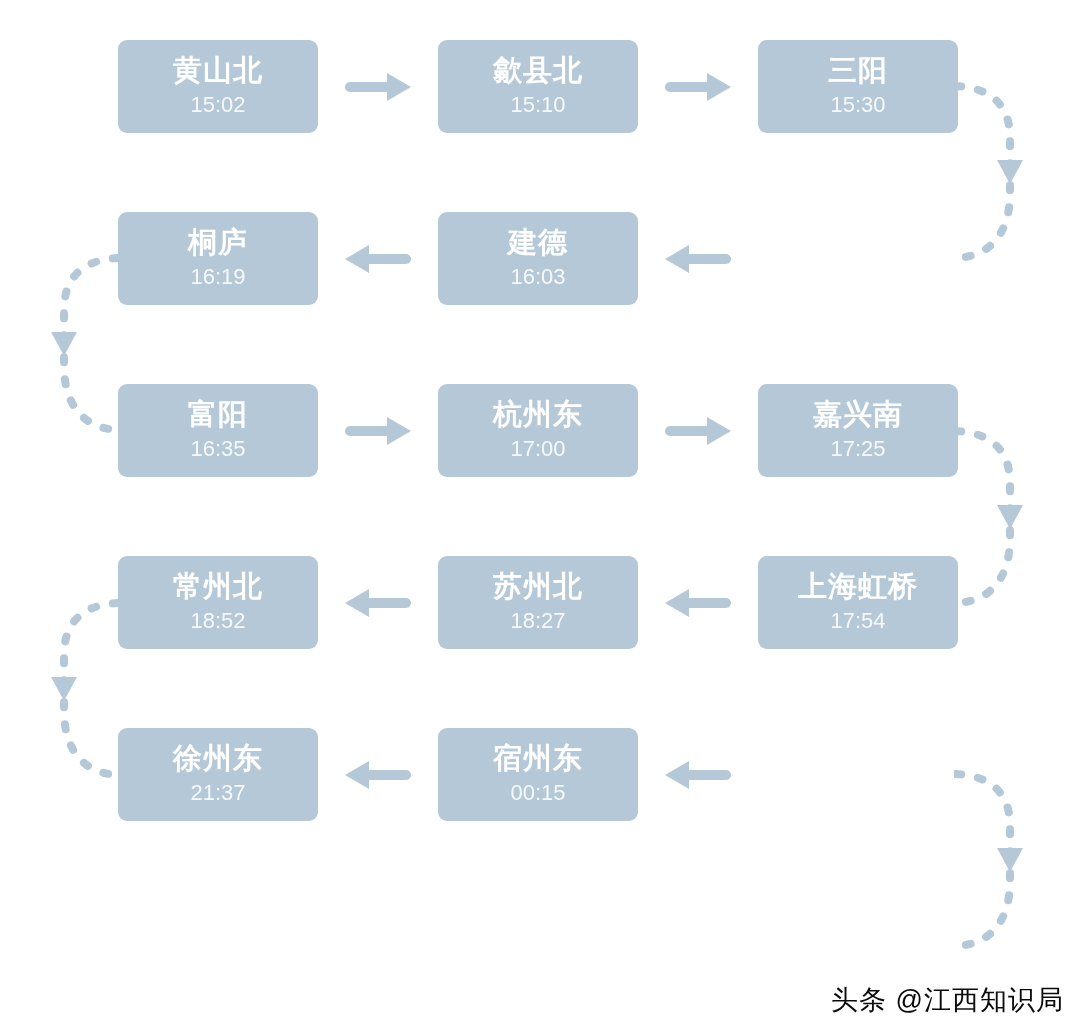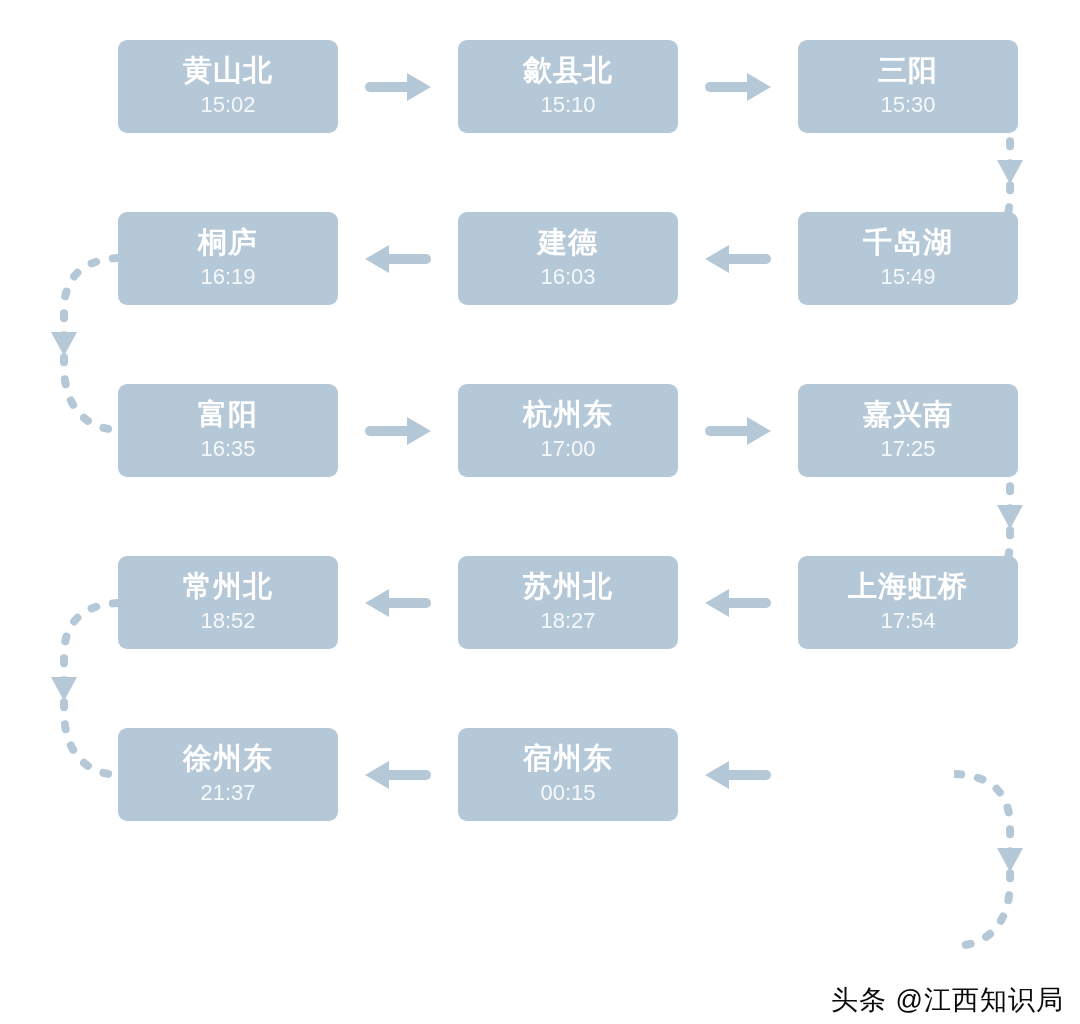--- a/index.html
+++ b/index.html
@@ -17,21 +17,21 @@
   }
   .row {
     display: flex;
     align-items: center;
     padding-left: 118px;
     height: 93px;
     margin-bottom: 79px;
   }
   .row.first { margin-top: 40px; }
   .station {
-    width: 220px;
+    width: 200px;
     height: 93px;
     background: var(--accent);
     border-radius: 9px;
     display: flex;
     flex-direction: column;
     align-items: center;
     justify-content: center;
   }
   .station-name {
     font-size: 29px;
@@ -129,24 +129,20 @@
     <div class="station">
       <div class="station-name">桐庐</div>
       <div class="station-time">16:19</div>
     </div>
     <div class="h-arrow left"></div>
     <div class="station">
       <div class="station-name">建德</div>
       <div class="station-time">16:03</div>
     </div>
     <div class="h-arrow left"></div>
-    <div class="station">
-      <div class="station-name">千岛湖</div>
-      <div class="station-time">15:49</div>
-    </div>
   </div>
 
   <div class="row">
     <div class="station">
       <div class="station-name">富阳</div>
       <div class="station-time">16:35</div>
     </div>
     <div class="h-arrow right"></div>
     <div class="station">
       <div class="station-name">杭州东</div>

